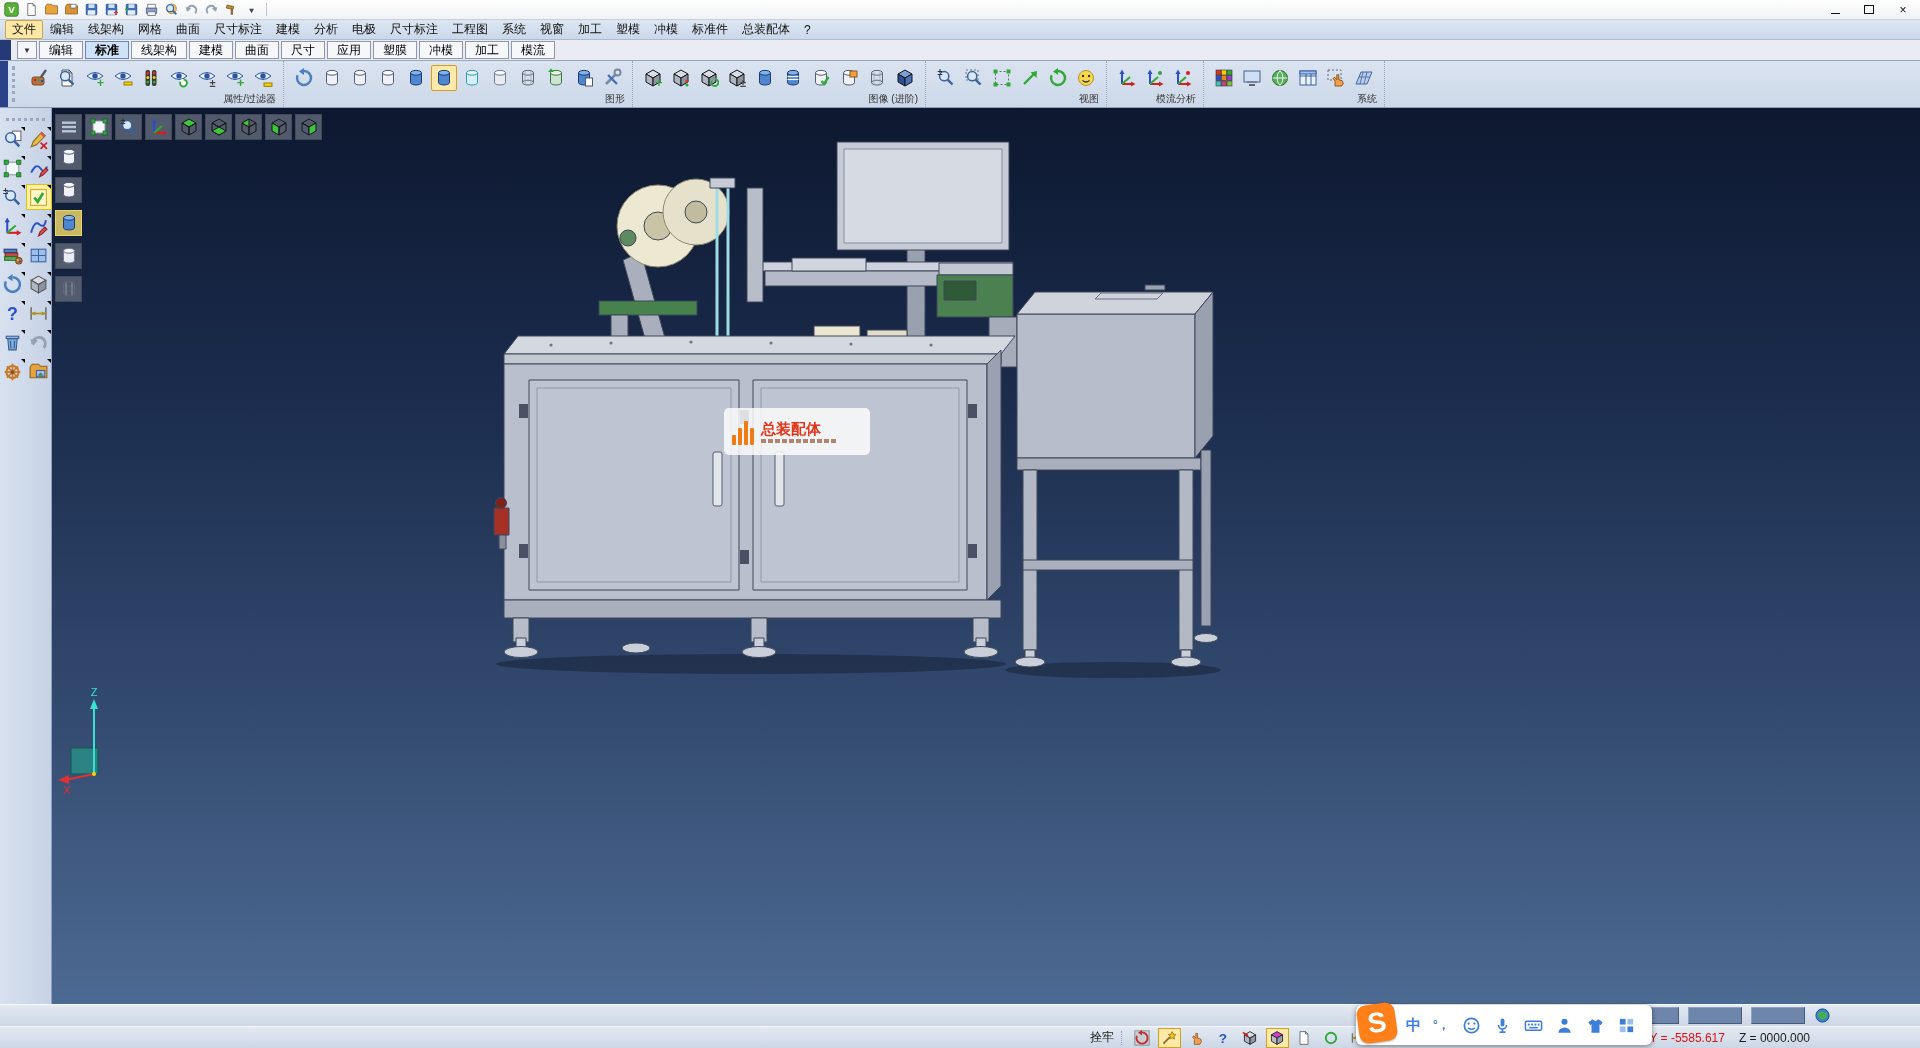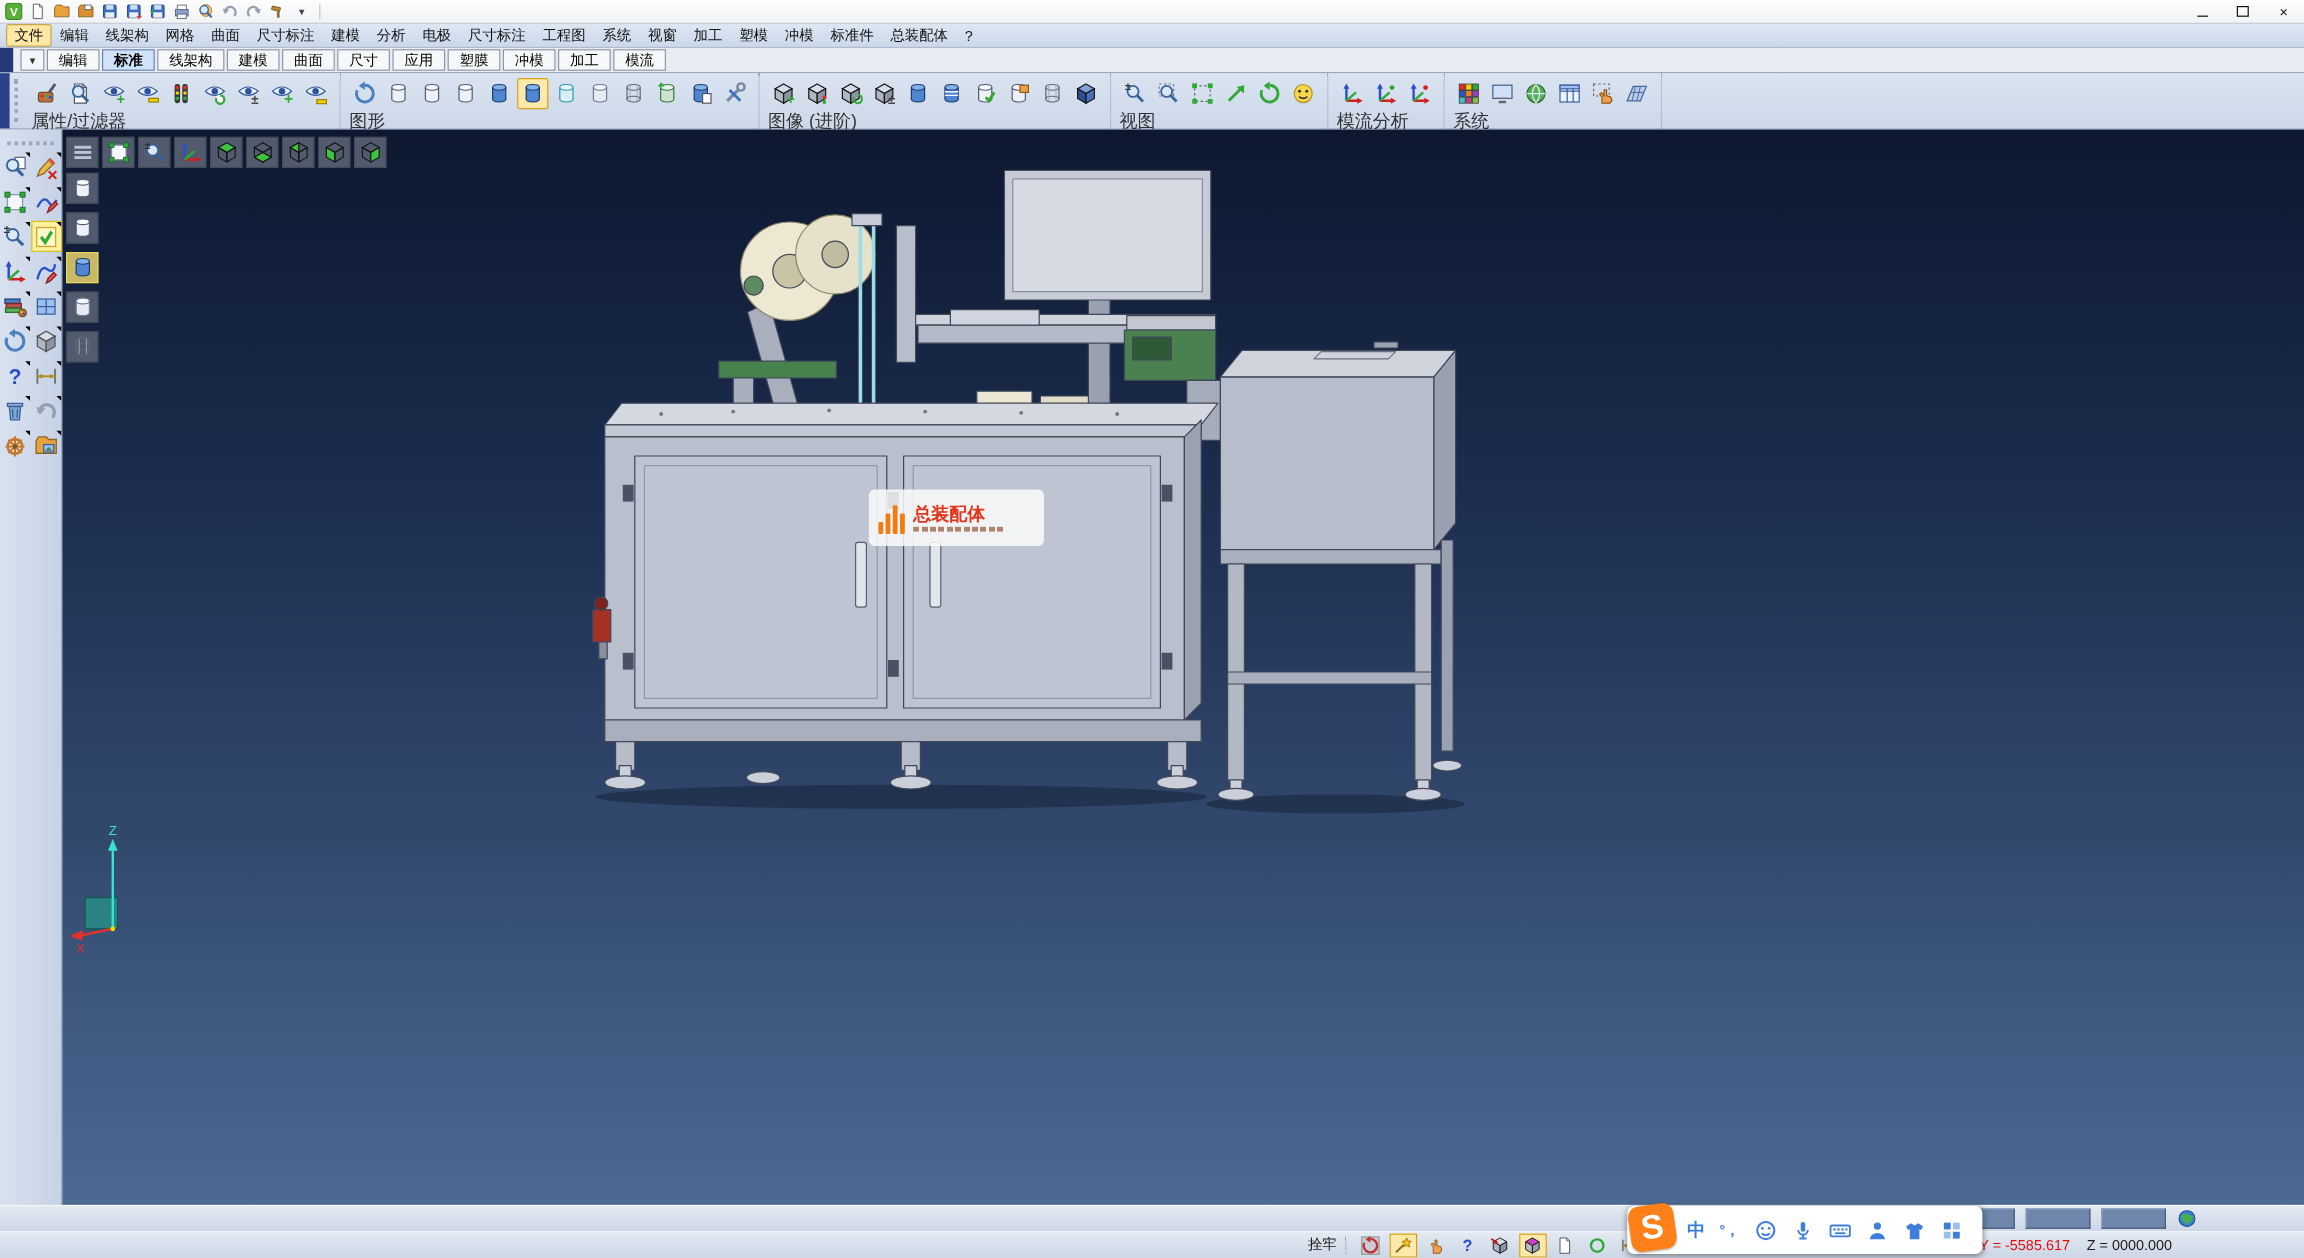--- a/index.html
+++ b/index.html
@@ -32,21 +32,21 @@
   
   .ribbon{height:46px;background:linear-gradient(#dae3f0,#ccd8e9);display:flex;border-bottom:1px solid #8fa0b8}
   .rib-left{width:8px;background:#2c4288}
   .rib-handle{border-left:3px dotted #9aa8c0;margin:5px 4px}
   .rib-group{display:flex;flex-direction:column;padding:2px 7px 0 7px;border-right:1px dotted #98a6bd}
   .rib-icons{display:flex;gap:2px;align-items:center;height:29px}
   .rib-btn{width:24px;height:24px;display:flex;align-items:center;justify-content:center;
     border:1px solid transparent;border-radius:2px}
   .rib-btn svg{width:20px;height:20px}
   .rib-btn.sel{background:#fde9a9;border-color:#d8a01d}
-  .rib-label{text-align:left;font-size:15px;color:#333;height:14px;white-space:nowrap}
+  .rib-label{text-align:right;font-size:10px;color:#333;height:14px;white-space:nowrap}
   
   .main{display:flex;height:896px}
   .sidebar{width:52px;background:linear-gradient(90deg,#d8e1ef,#c6d2e5);border-right:1px solid #8fa0b8;
     padding-top:10px;box-sizing:border-box}
   .sb-handle{border-top:3px dotted #9aa8c0;margin:0 6px 6px 6px}
   .sidebar-grid{display:grid;grid-template-columns:24px 24px;justify-content:center;gap:5px 2px}
   .sb-btn{width:24px;height:24px;position:relative;display:flex;align-items:center;justify-content:center}
   .sb-btn svg{width:21px;height:21px}
   .sb-btn.sel{background:#fdef9e;outline:1px solid #d8c020}
   .sb-btn .dd{position:absolute;top:0;right:0;width:0;height:0;

